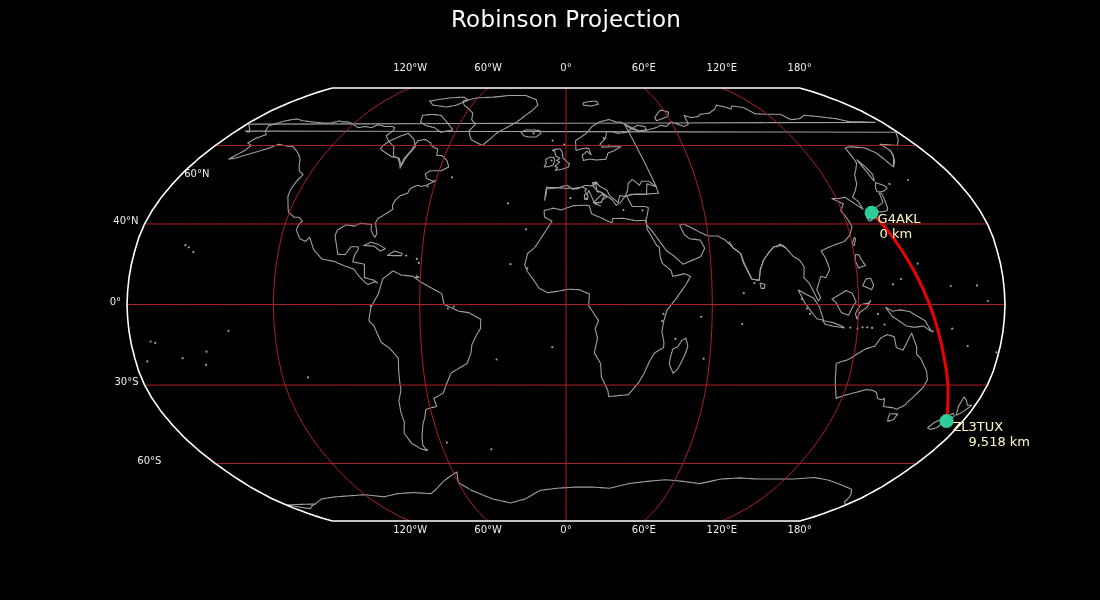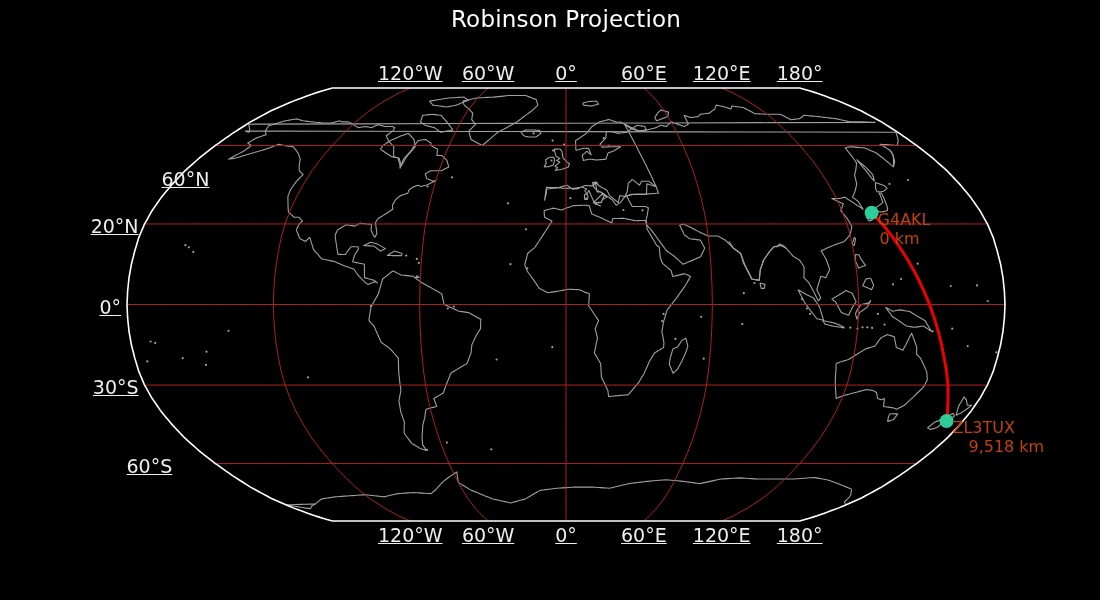--- a/index.html
+++ b/index.html
@@ -41,30 +41,29 @@
     font-size: 16.5px;
     color: #ffffff;
   }
   #map-svg {
     position: absolute;
     left: 0;
     top: 0;
   }
   .axis-label {
     position: absolute;
-    font-size: 19px;
+    font-size: 10px;
     color: #eeeeee;
     white-space: nowrap;
     text-align: center;
-    text-decoration: underline;
   }
   .marker-label {
     position: absolute;
-    font-size: 16px;
-    color: #c2410c;
+    font-size: 13px;
+    color: #fef9c3;
     white-space: nowrap;
     line-height: 1.18;
     pointer-events: none;
   }
 </style>
 </head>
 <body>
 
 <div id="figure">
 
@@ -221,21 +220,21 @@
       <div class="axis-label" style="left: 723.636px; width: 120px; top: 62px;">180°</div>
       <div class="axis-label" style="left: 334.243px; width: 120px; top: 62px;">120°W</div>
       <div class="axis-label" style="left: 412.121px; width: 120px; top: 62px;">60°W</div>
       <div class="axis-label" style="left: 490px; width: 120px; top: 524px;">0°</div>
       <div class="axis-label" style="left: 567.879px; width: 120px; top: 524px;">60°E</div>
       <div class="axis-label" style="left: 645.757px; width: 120px; top: 524px;">120°E</div>
       <div class="axis-label" style="left: 723.636px; width: 120px; top: 524px;">180°</div>
       <div class="axis-label" style="left: 334.243px; width: 120px; top: 524px;">120°W</div>
       <div class="axis-label" style="left: 412.121px; width: 120px; top: 524px;">60°W</div>
       <div class="axis-label" style="left: 73.4146px; width: 120px; text-align: right; top: 136.459px; margin-top: 32px;">60°N</div>
-      <div class="axis-label" style="left: 2.56px; width: 120px; text-align: right; top: 214.962px;">20°N</div>
+      <div class="axis-label" style="left: 2.56px; width: 120px; text-align: right; top: 214.962px;">40°N</div>
       <div class="axis-label" style="left: -15px; width: 120px; text-align: right; top: 295.5px;">0°</div>
       <div class="axis-label" style="left: 2.56px; width: 120px; text-align: right; top: 376.038px;">30°S</div>
       <div class="axis-label" style="left: 73.4146px; width: 120px; top: 454.541px;">60°S</div>
     </div>
   <div id="marker-labels">
       <div class="marker-label" style="left: 861.564px; top: 210.767px;">
         <div>G4AKL</div>
         <div style="margin-left: 2px;">0 km</div>
       </div>
       <div class="marker-label" style="left: 936.465px; top: 419.131px;">

